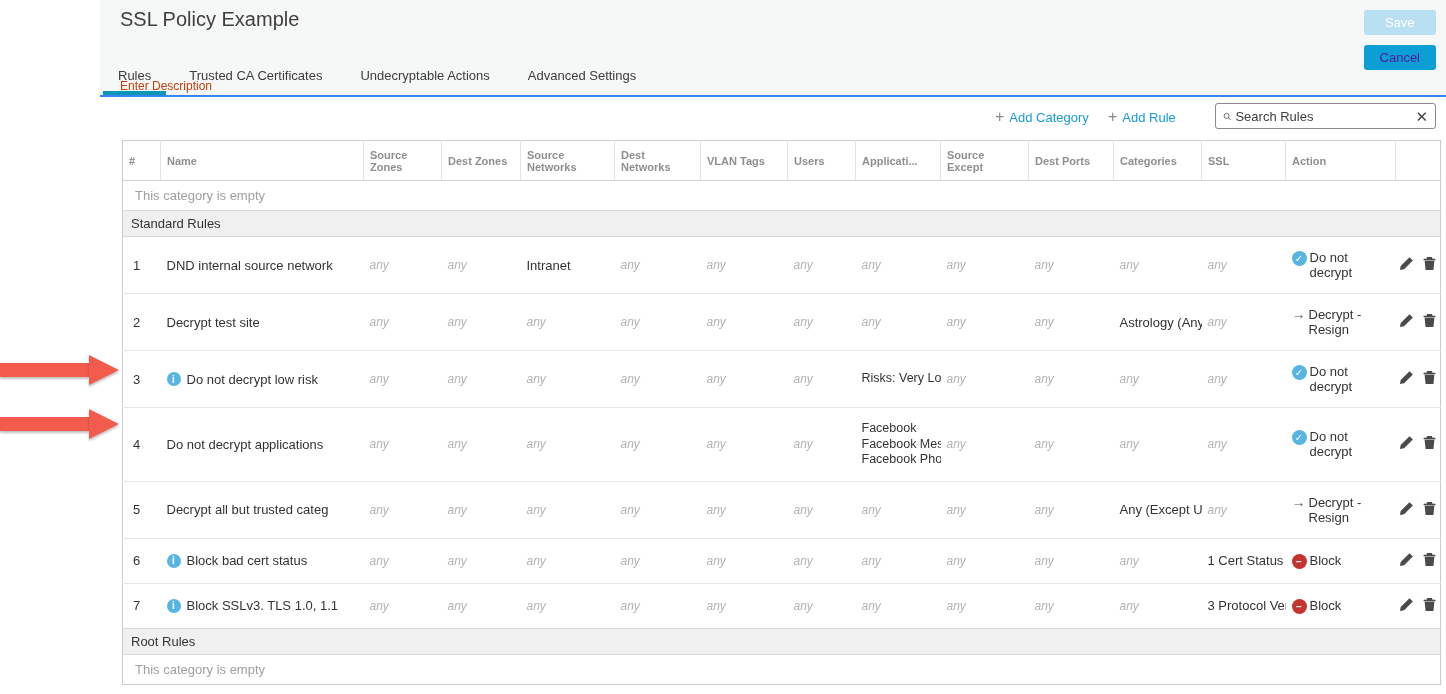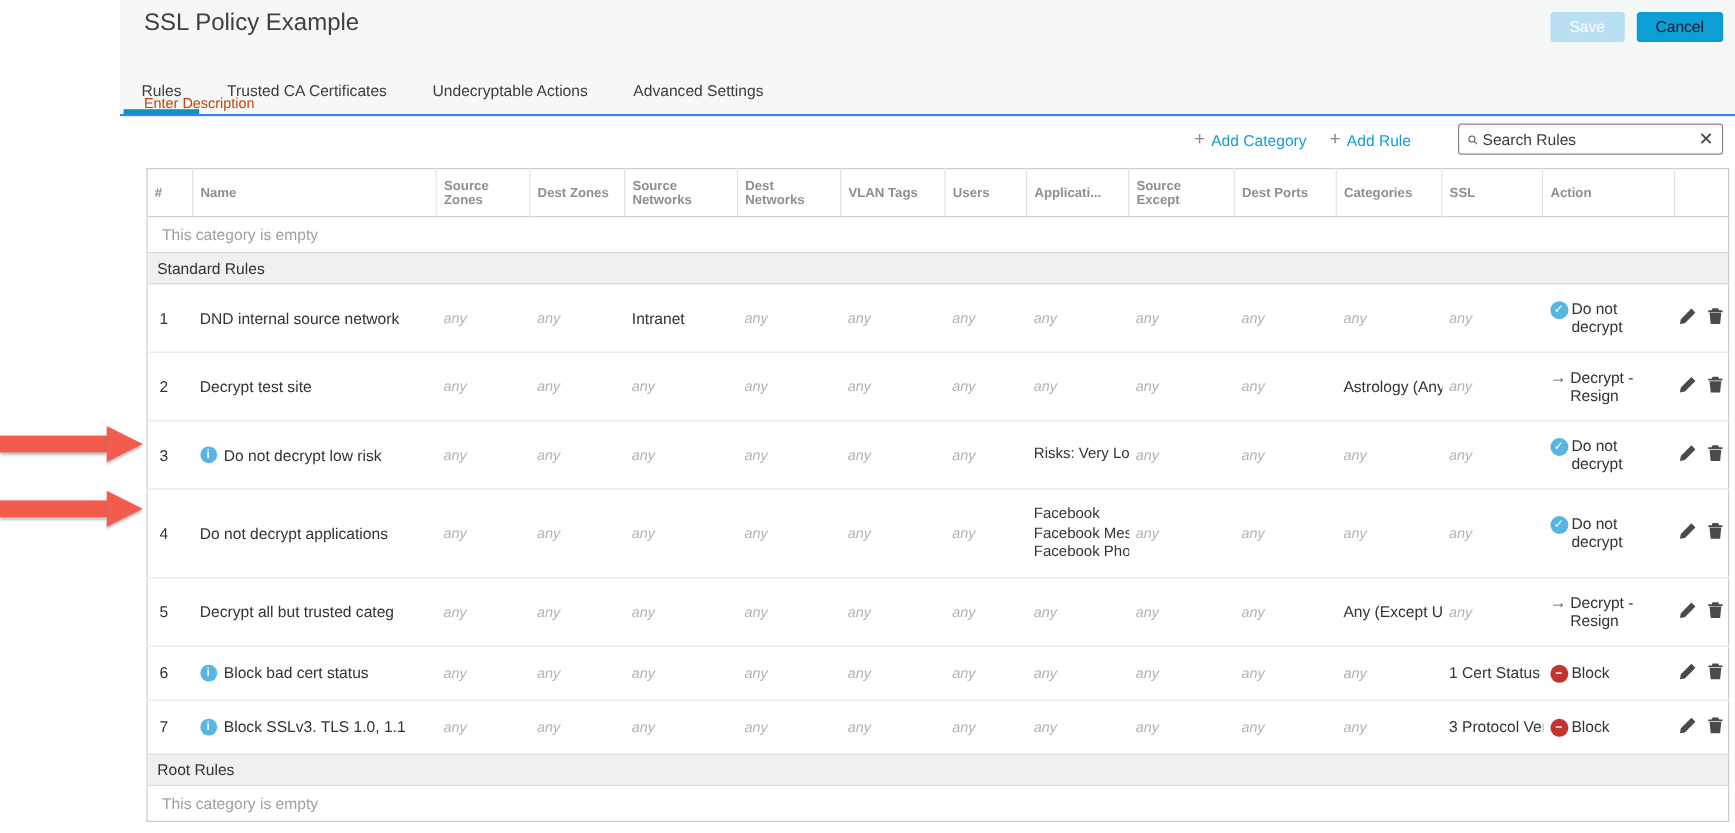--- a/index.html
+++ b/index.html
@@ -9,22 +9,22 @@
 
   
   .header-panel { position:absolute; left:100px; top:0; right:0; height:97px;
                   background:#f6f7f7; border-bottom:2px solid #3b82f6; }
   .page-title { position:absolute; left:20px; top:8px; font-size:20px; color:#404040; }
   .page-desc  { position:absolute; left:20px; top:40px; font-size:12px; color:#c2410c;margin-top:39px; }
   .tabs { position:absolute; left:18px; bottom:0; display:flex; gap:38px;align-items:center; }
   .tab { font-size:13px; color:#3c3c3c; padding:0 0 12px 0; position:relative; cursor:pointer; }
   .tab.active::after { content:""; position:absolute; left:-15px; right:-15px; bottom:0;
                        height:4px; background:#0a96b5; }
-  .hdr-buttons { position:absolute; top:10px; right:10px; display:flex; gap:10px; }
-  .btn { font-size:13px; border:none; border-radius:3px; padding:5px 16px; color:#0f172a; cursor:pointer; }
+  .hdr-buttons { position:absolute; top:10px; right:10px; display:flex; gap:10px;flex-direction:column; }
+  .btn { font-size:13px; border:none; border-radius:3px; padding:5px 16px; color:#4c1d95; cursor:pointer; }
   .btn-save   { background:#b9e0f2; color:#fdfdfd; }
   .btn-cancel { background:#0c9fd6; }
 
   
   .toolbar { position:absolute; left:100px; right:0; top:97px; height:43px; background:#ffffff; }
   .add-link { position:absolute; top:12px; display:flex; align-items:center; gap:5px;
               font-size:13px; color:#189bd8; cursor:pointer; }
   .add-link .plus { color:#8a8a8a; font-size:16px; font-weight:400; line-height:1; }
   .add-category { left:895px; }
   .add-rule { left:1008px; }

